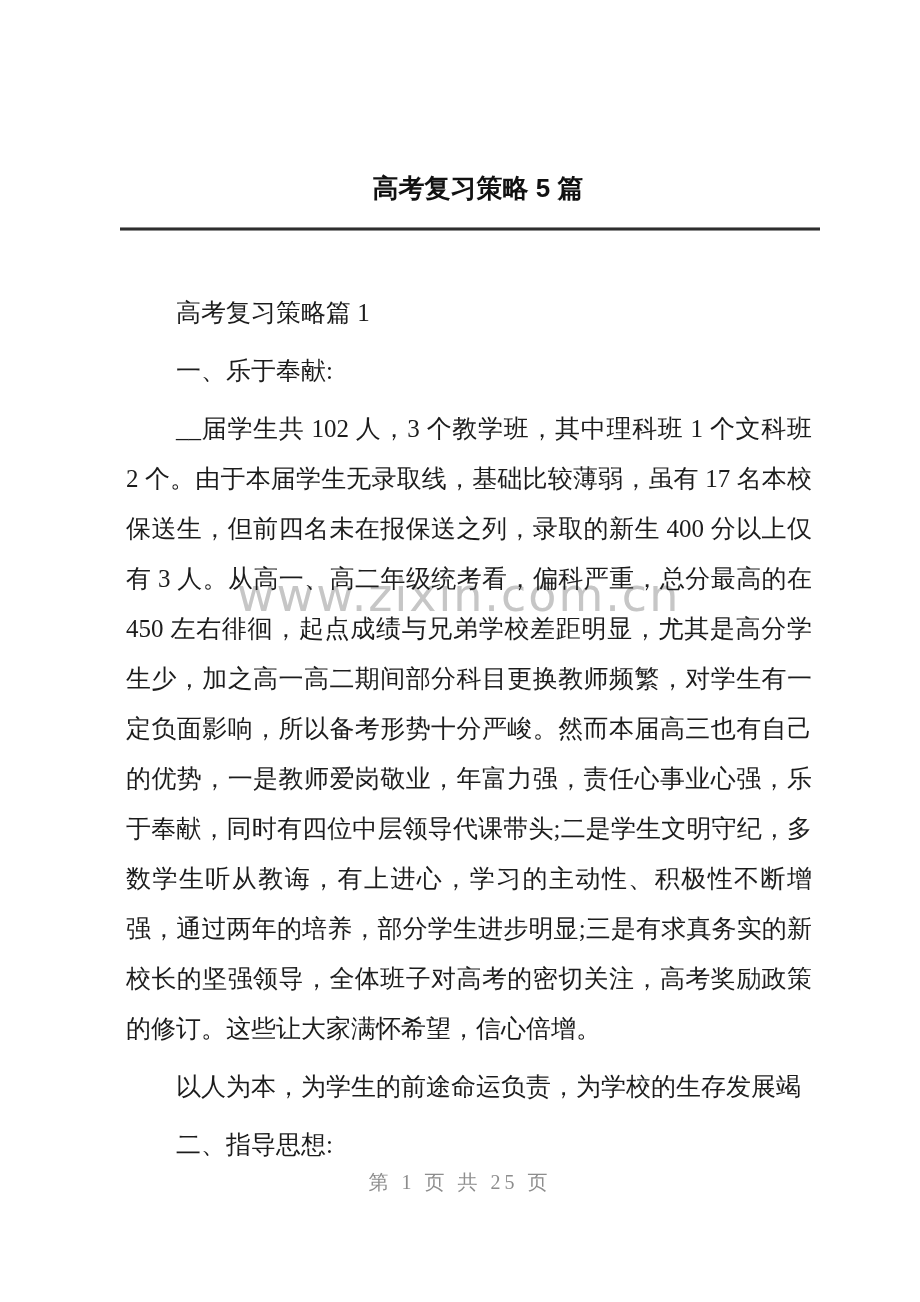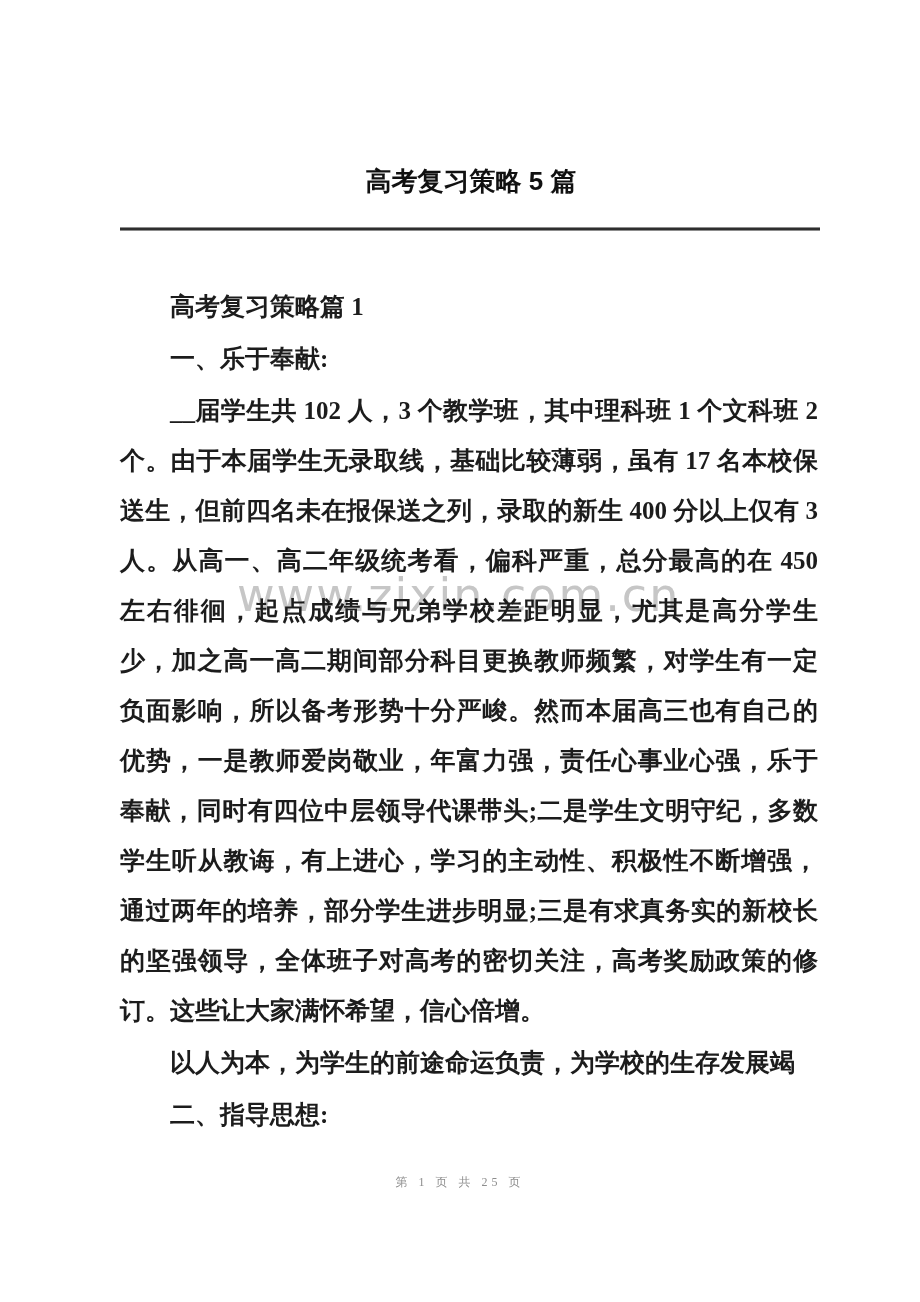--- a/index.html
+++ b/index.html
@@ -14,21 +14,21 @@
     background: #ffffff;
     overflow: hidden;
     color: #1c1c1c;
     font-family: "Liberation Serif", "DejaVu Serif", serif;
   }
   .doc-title {
     position: absolute;
     top: 163px;
     left: 120px;
     width: 700px;
-    margin: 1px;
+    margin: 8px;
     text-align: center;
     font-size: 26px;
     line-height: 34px;
     font-weight: 700;
     font-family: "Liberation Sans", "DejaVu Sans", sans-serif;
     color: #111111;
     z-index: 2;
   }
   .title-rule {
     position: absolute;
@@ -57,32 +57,31 @@
     position: absolute;
     top: 280px;
     left: 118px;
     width: 702px;
     font-size: 25px;
     line-height: 50px;
     text-align: justify;
     z-index: 1;
   }
   .body-text p {
-    margin: 2px;
+    margin: 8px;
     padding: 0;
     text-indent: 2em;
-    font-weight: bold;
   }
   .page-footer {
     position: absolute;
     top: 1172px;
     left: 0;
     width: 920px;
     text-align: center;
-    font-size: 12px;
+    font-size: 20px;
     line-height: 20px;
     letter-spacing: 4px;
     color: #8d8d8d;
     z-index: 2;
   }
 </style>
 </head>
 <body>
 
 <div class="page">

